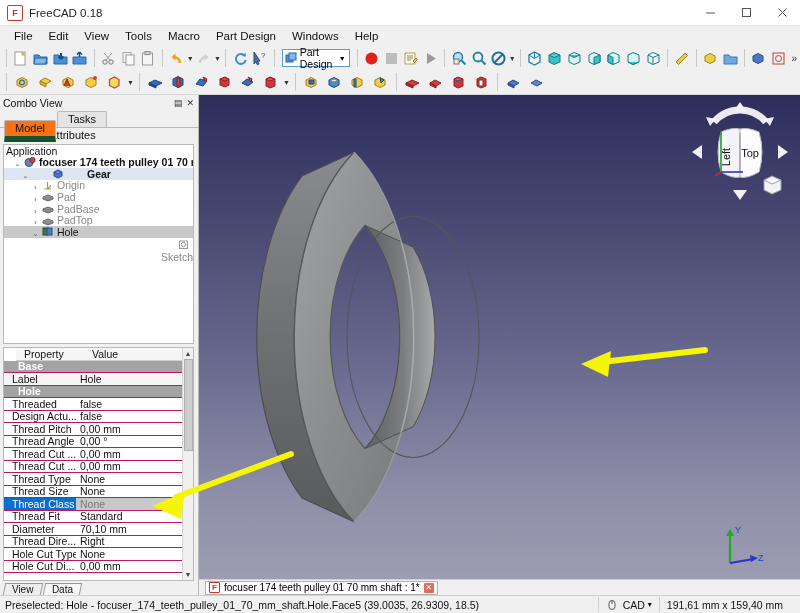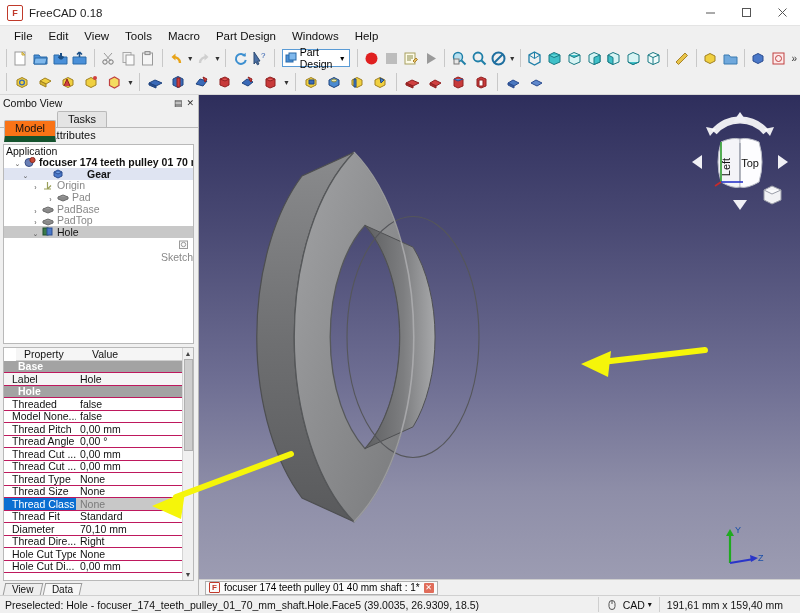--- a/index.html
+++ b/index.html
@@ -141,21 +141,21 @@
             border: 1px solid #b0b0b0; background: #fafafa; padding: 0 3px;
             font-size: 10px; gap: 4px; }
   .doctab .dt-ico { width: 11px; height: 11px; display:flex; align-items:center;
             justify-content:center; font-size:8px; font-weight:bold; color:#c0392b;
             border:1px solid #c0392b; border-radius:1px; }
   .doctab .dt-close { width: 10px; height: 10px; background: #e06c5a;
             color: #fff; font-size: 8px; display: flex; align-items: center;
             justify-content: center; border-radius: 1px; }
 
   
-  .navcube { position: absolute; right: 8px; top: 15px; width: 104px;
+  .navcube { position: absolute; right: 8px; top: 5px; width: 104px;
              height: 104px; }
   .navcube svg { display: block; }
 
   
   .axiscross { position: absolute; left: 12px; bottom: 10px; width: 54px;
                height: 50px; }
 
   
   .arrows { position: absolute; left: 0; top: 0; width: 800px; height: 613px;
             pointer-events: none; z-index: 40; }
@@ -597,21 +597,21 @@
         <div class="trow" style="padding-left:26px;">
           <span class="twist">›</span>
           <span class="ticon">
             <svg width="12" height="11" viewBox="0 0 12 11">
                 <path d="M2 9h7M5.5 9V2M5.5 9L9 5.5" stroke="#9aa05a" stroke-width="1.2" fill="none"></path>
               </svg>
           </span>
           <span class="tlabel gray">Origin</span>
         </div>
 
-        <div class="trow" style="padding-left:41px;">
+        <div class="trow" style="padding-left:26px;">
           <span class="twist">›</span>
           <span class="ticon">
             <svg width="12" height="11" viewBox="0 0 12 11">
                 <path d="M1 6l5-2 5 2-5 2z" fill="#9a9a9a" stroke="#6a6a6a"></path>
                 <path d="M1 6v2l5 2 5-2V6" fill="#8a8a8a" stroke="#6a6a6a"></path>
               </svg>
           </span>
           <span class="tlabel gray">Pad</span>
         </div>
 
@@ -675,21 +675,21 @@
           </div>
           <div class="prow group">
             <span class="pname">Hole</span>
             <span class="pval"></span>
           </div>
           <div class="prow">
             <span class="pname">Threaded</span>
             <span class="pval">false</span>
           </div>
           <div class="prow">
-            <span class="pname">Model None...</span>
+            <span class="pname">Design Actu...</span>
             <span class="pval">false</span>
           </div>
           <div class="prow">
             <span class="pname">Thread Pitch</span>
             <span class="pval">0,00 mm</span>
           </div>
           <div class="prow">
             <span class="pname">Thread Angle</span>
             <span class="pval">0,00 °</span>
           </div>
@@ -835,21 +835,21 @@
             <line x1="14" y1="42" x2="38" y2="38" stroke="#2a35c8" stroke-width="2.2"></line>
             <path d="M42 37 l-8 -3 l1 7 z" fill="#2a35c8"></path>
             <text x="42" y="40" font-size="9" fill="#1b4fa8" font-family="Liberation Sans">Z</text>
           </svg>
         </div>
       </div>
 
       <div class="doctabs">
         <div class="doctab">
           <span class="dt-ico">F</span>
-          <span>focuser 174 teeth pulley 01 40 mm shaft : 1*</span>
+          <span>focuser 174 teeth pulley 01 70 mm shaft : 1*</span>
           <span class="dt-close">✕</span>
         </div>
       </div>
     </div>
   </div>
 
   <div class="statusbar">
     <span>Preselected: Hole - focuser_174_teeth_pulley_01_70_mm_shaft.Hole.Face5 (39.0035, 26.9309, 18.5)</span>
     <span class="sright">
       <span class="sbcell">

